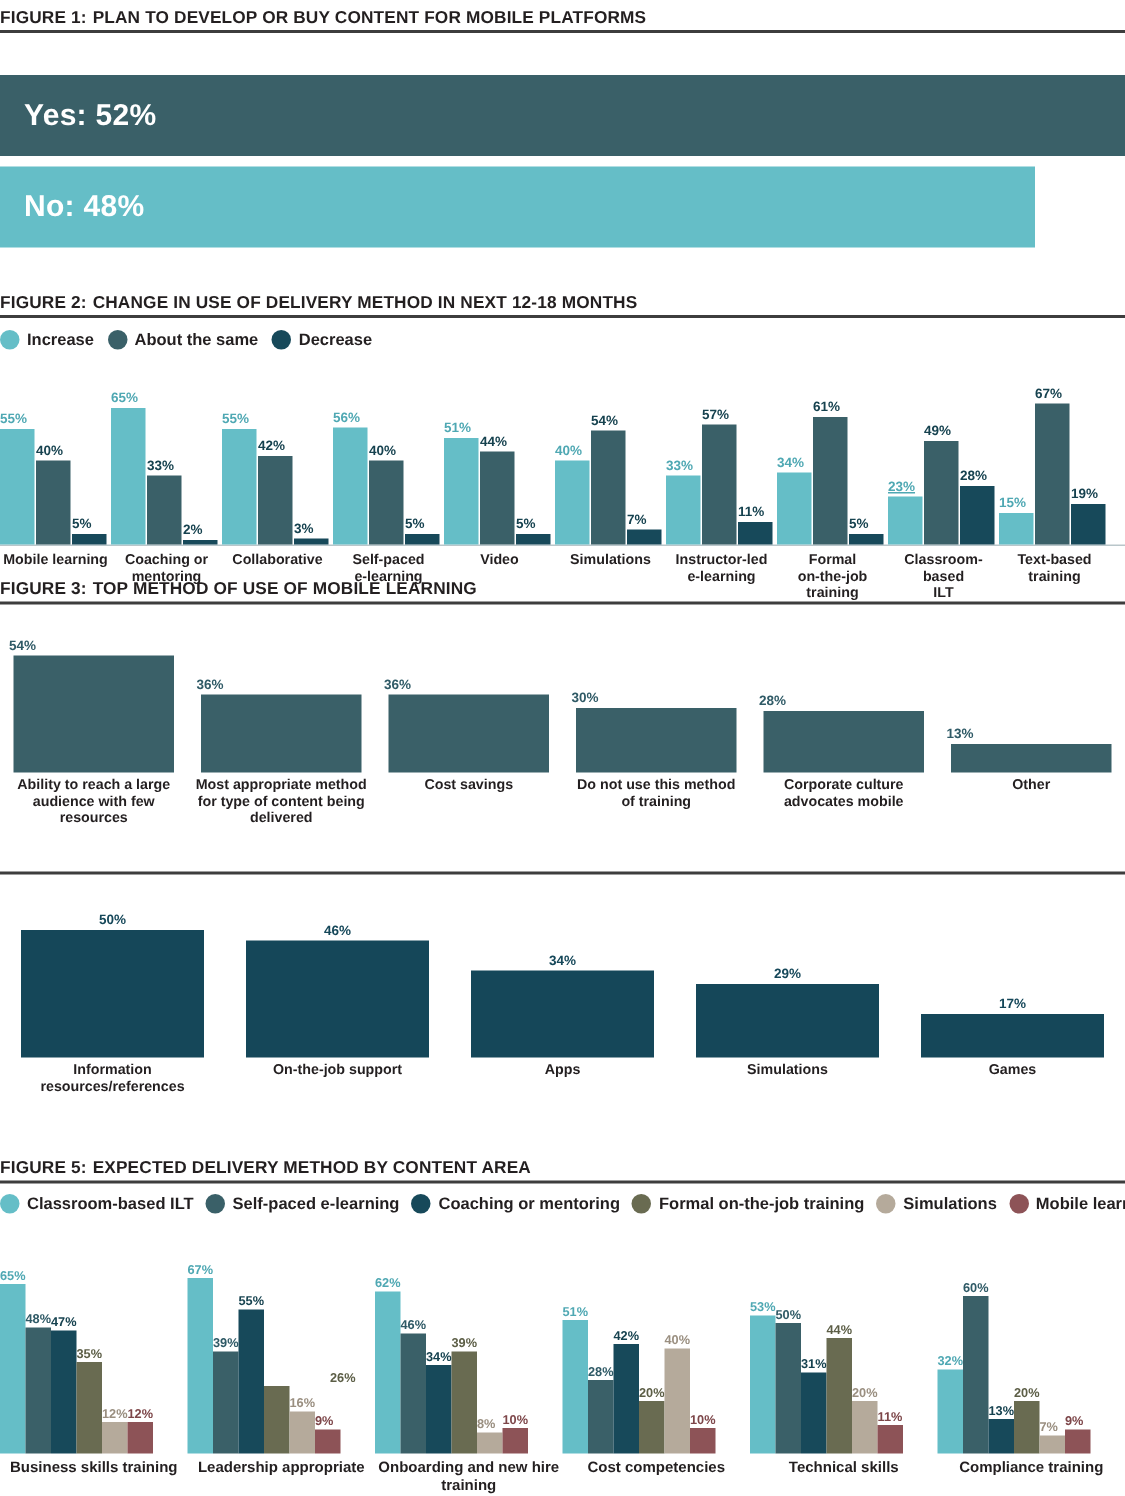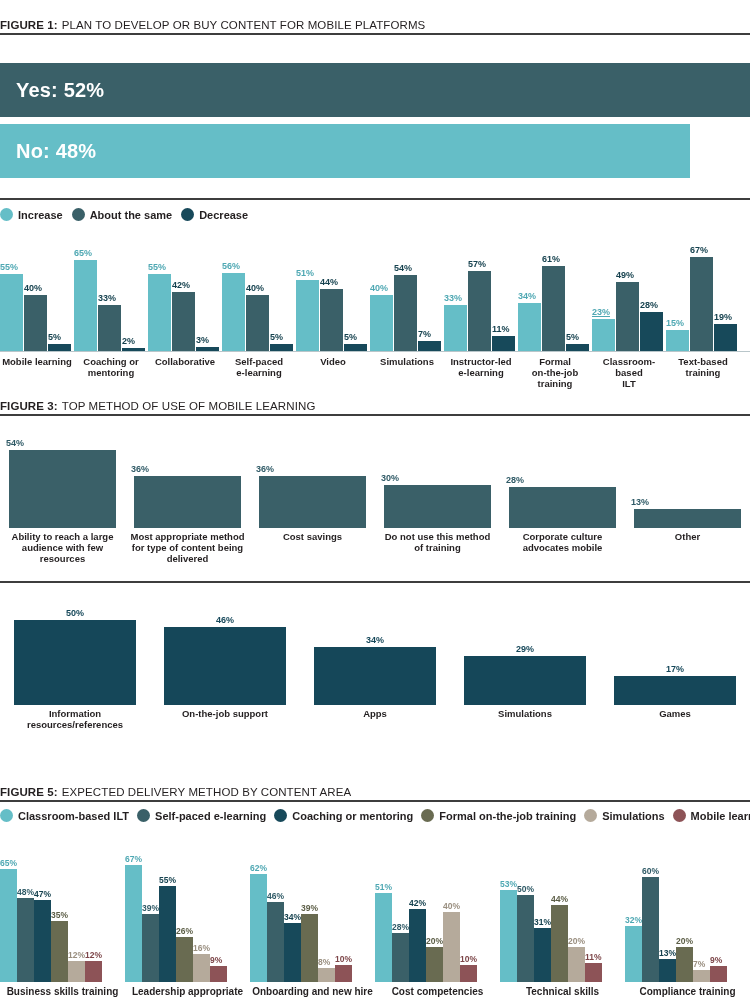--- a/index.html
+++ b/index.html
@@ -9,21 +9,21 @@
     color:#231f20;overflow:hidden;
   }
   .page{position:relative;width:750px;height:997px;}
 
   
   .fig-head{
     display:flex;align-items:baseline;gap:4px;
     font-size:11.5px;letter-spacing:.1px;white-space:nowrap;
   }
   .fig-head .num{font-weight:bold;}
-  .fig-head .ttl{font-weight:normal;margin-top:13px;}
+  .fig-head .ttl{font-weight:bold;}
   .rule{height:2px;background:#3d3d3d;margin-top:2px;}
 
   
   .legend{display:flex;align-items:center;gap:9px;}
   .leg-item{display:flex;align-items:center;gap:5px;}
   .dot{width:13px;height:13px;border-radius:50%;display:block;}
   .leg-lbl{font-size:11px;font-weight:bold;color:#231f20;white-space:nowrap;}
 
   
   .grp{display:flex;align-items:flex-end;justify-content:flex-start;}
@@ -83,20 +83,24 @@
           <span>Yes: 52%</span>
         </div>
         <div class="f1gap"></div>
         <div class="f1bar" style="background: rgb(101, 190, 199); width: 92%;">
           <span>No: 48%</span>
         </div>
       </div>
   </section>
 
   <section id="fig2">
+    <div class="fig-head">
+      <span class="num">FIGURE 2:</span>
+      <span class="ttl">CHANGE IN USE OF DELIVERY METHOD IN NEXT 12-18 MONTHS</span>
+    </div>
     <div class="rule"></div>
     <div class="legend" id="f2-legend">
         <div class="leg-item">
           <span class="dot" style="background: rgb(101, 190, 199); width: 13px; height: 13px;"></span>
           <span class="leg-lbl">Increase</span>
         </div>
         <div class="leg-item">
           <span class="dot" style="background: rgb(58, 96, 104); width: 13px; height: 13px;"></span>
           <span class="leg-lbl">About the same</span>
         </div>
@@ -459,21 +463,21 @@
           </div>
           <div class="b5">
             <div class="vlab" style="color: rgb(47, 90, 102);">39%</div>
             <div class="bar" style="background: rgb(58, 96, 104); height: 68px;"></div>
           </div>
           <div class="b5">
             <div class="vlab" style="color: rgb(22, 66, 79);">55%</div>
             <div class="bar" style="background: rgb(23, 73, 90); height: 96px;"></div>
           </div>
           <div class="b5">
-            <div class="vlab" style="color: rgb(92, 94, 70);">26%</div>
+            <div class="vlab" style="color: rgb(92, 94, 70); padding-left: 44px;">26%</div>
             <div class="bar" style="background: rgb(105, 107, 81); height: 45px;"></div>
           </div>
           <div class="b5">
             <div class="vlab" style="color: rgb(154, 143, 128);">16%</div>
             <div class="bar" style="background: rgb(181, 170, 155); height: 28px;"></div>
           </div>
           <div class="b5">
             <div class="vlab" style="color: rgb(125, 70, 73);">9%</div>
             <div class="bar" style="background: rgb(141, 83, 87); height: 16px;"></div>
           </div>

